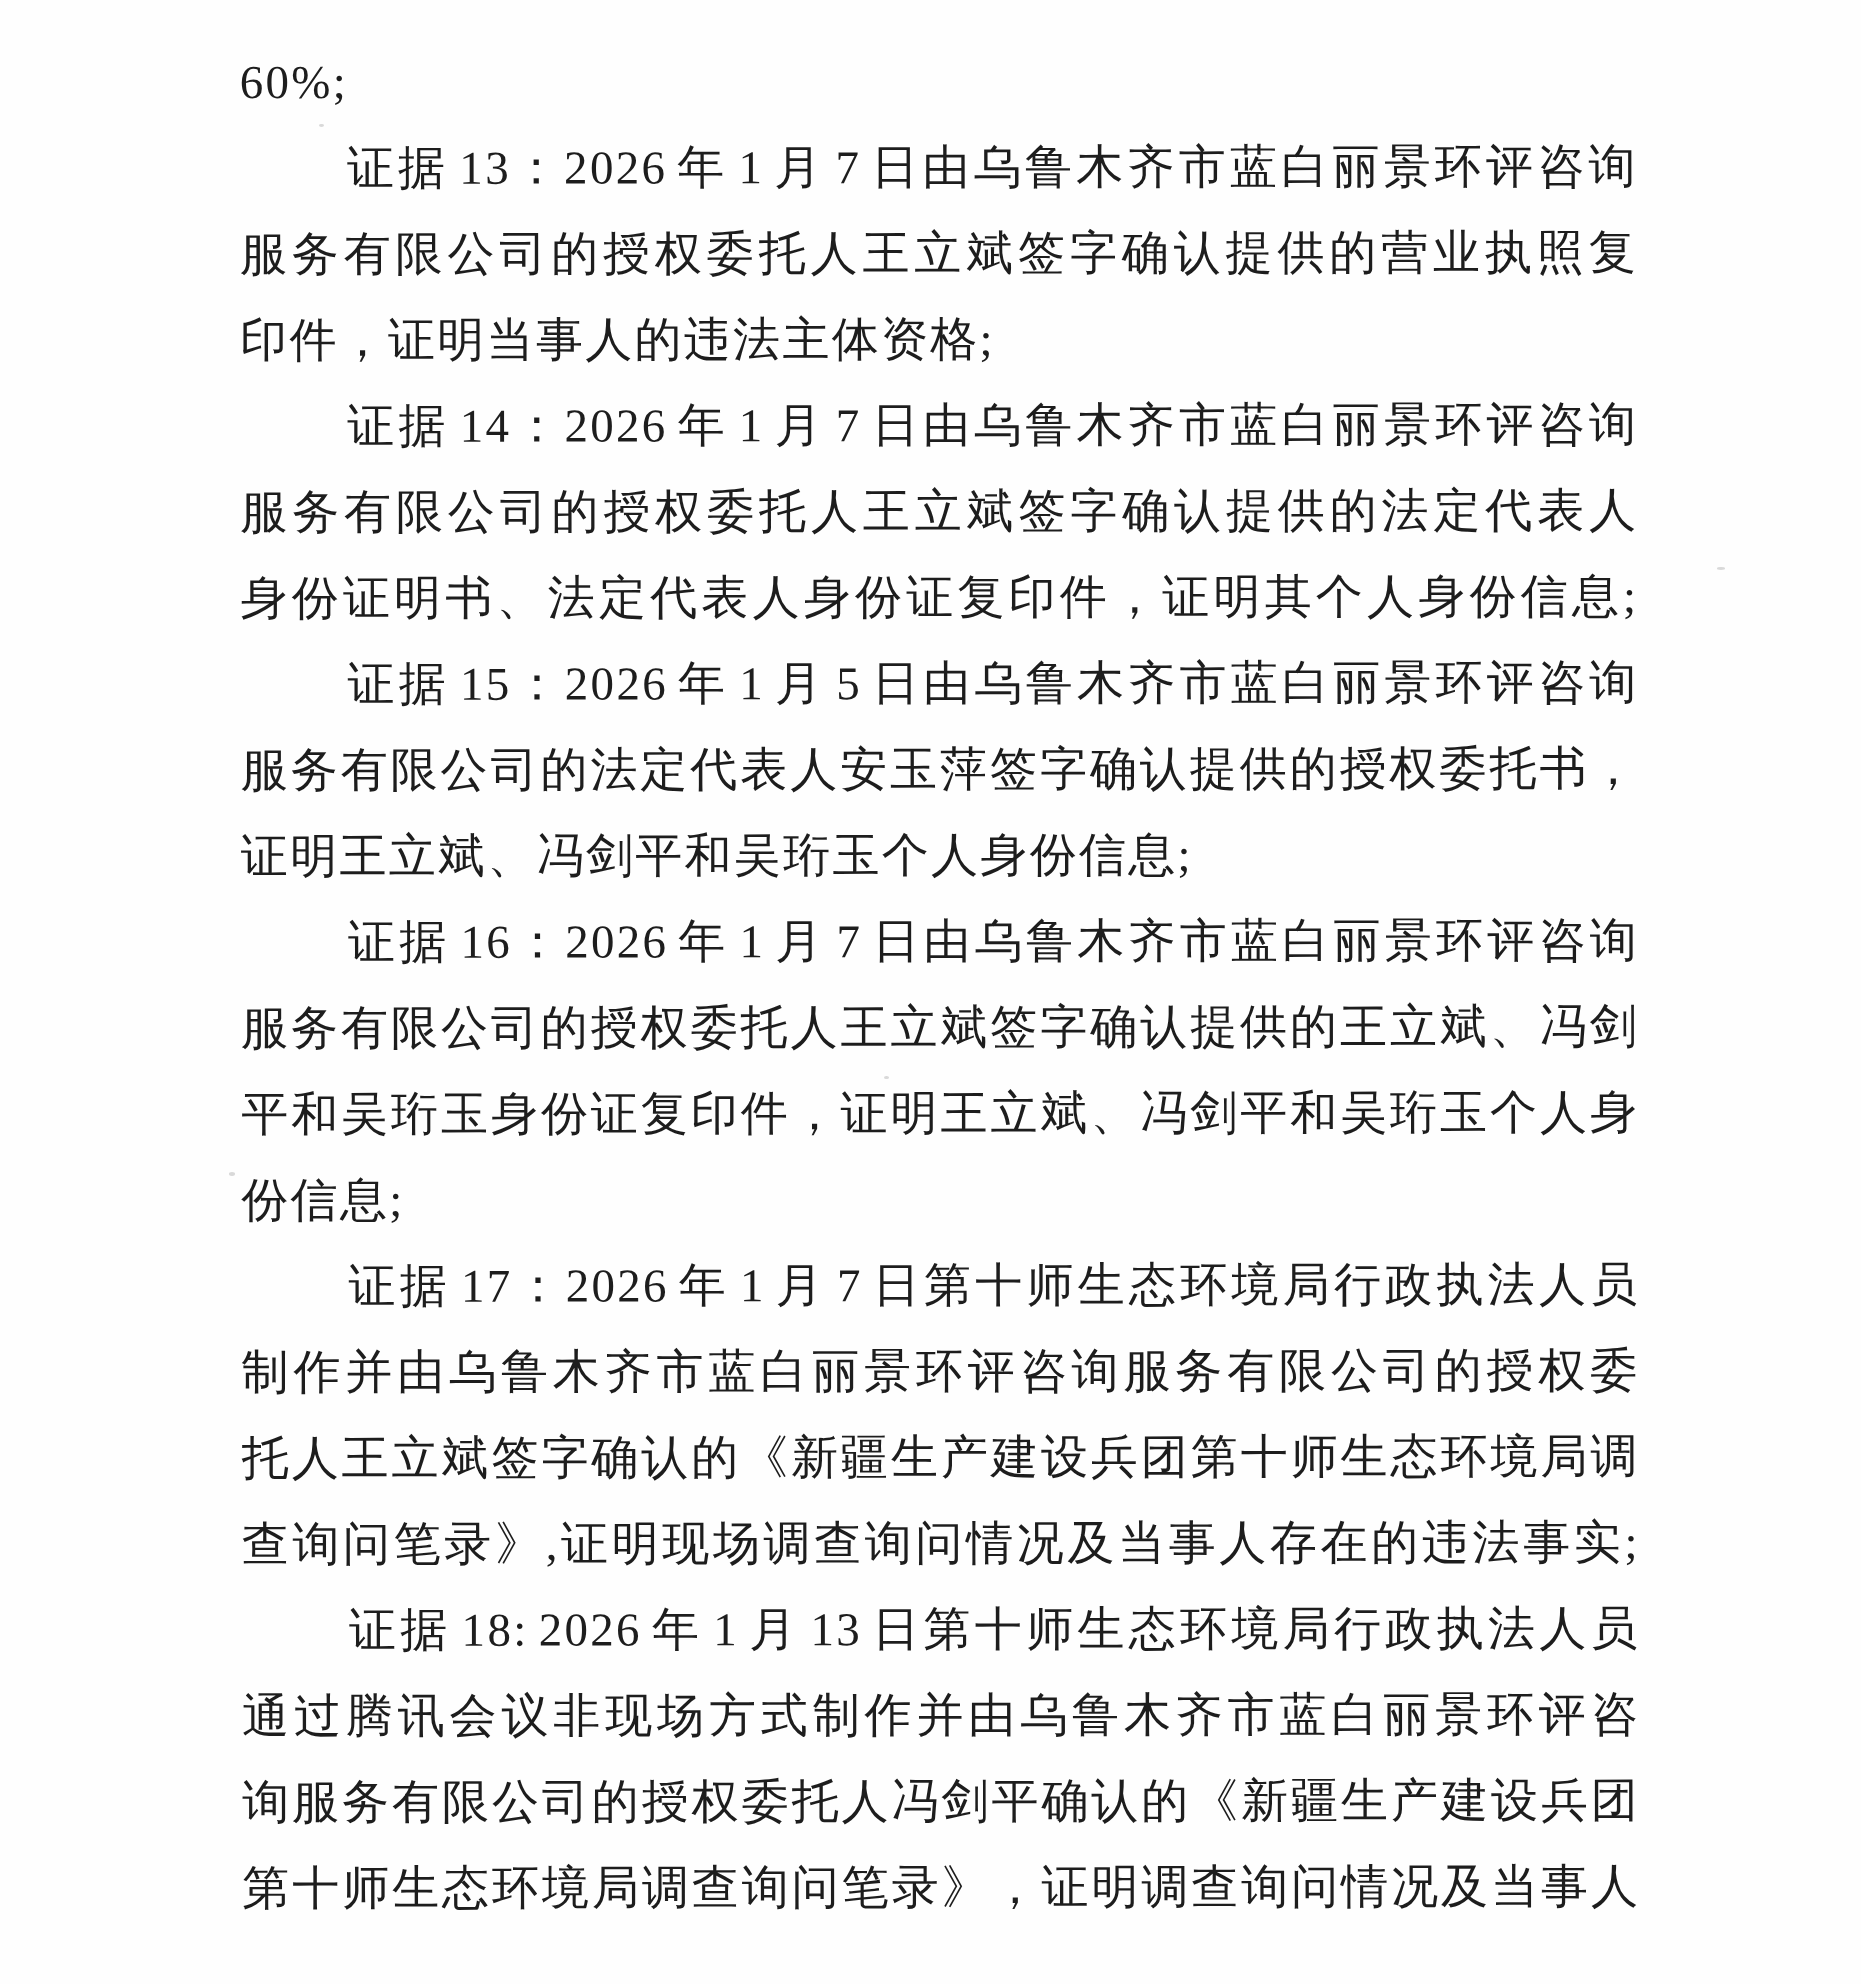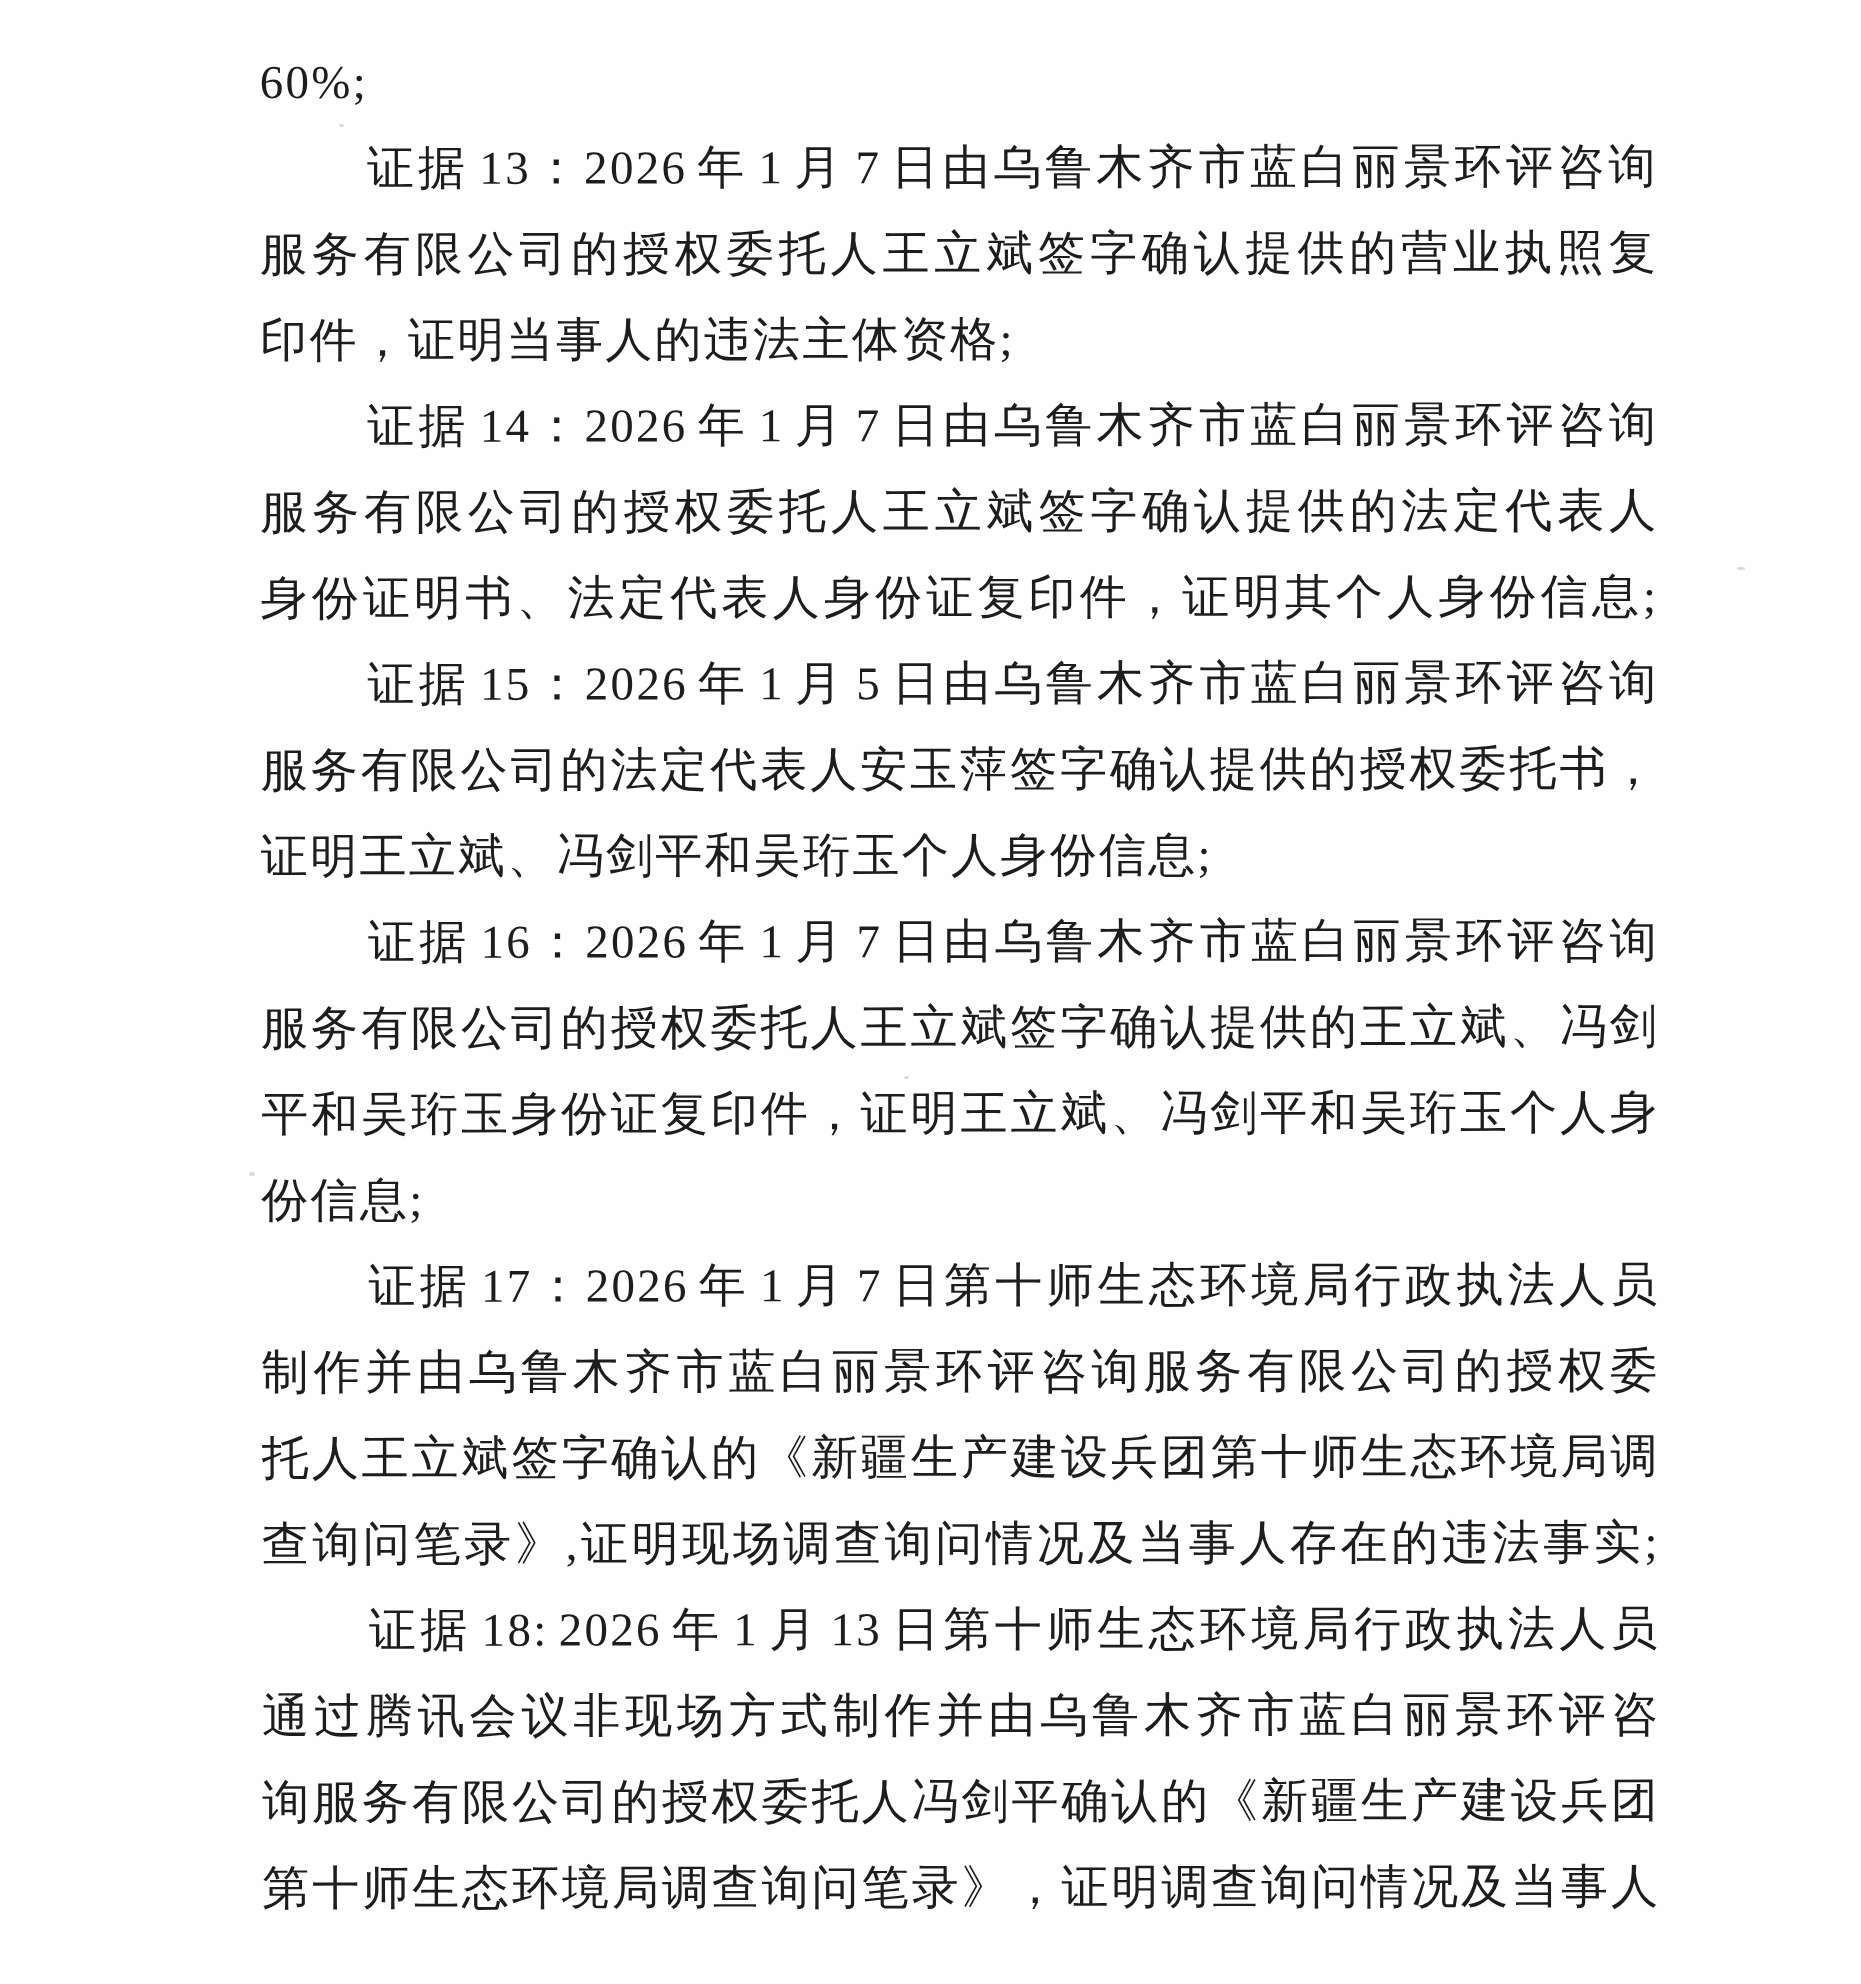--- a/index.html
+++ b/index.html
@@ -9,21 +9,20 @@
   body {
     width: 1862px;
     height: 1985px;
     background: var(--paper, #fefefe);
     position: relative;
     overflow: hidden;
   }
   .page {
     position: absolute;
     inset: 0;
-    margin-left: 20px;
   }
   .text-block {
     position: absolute;
     left: 241px;
     top: 38px;
     width: 1398px;
     transform: rotate(-0.08deg);
   }
   .paragraph {
     margin: 0;

